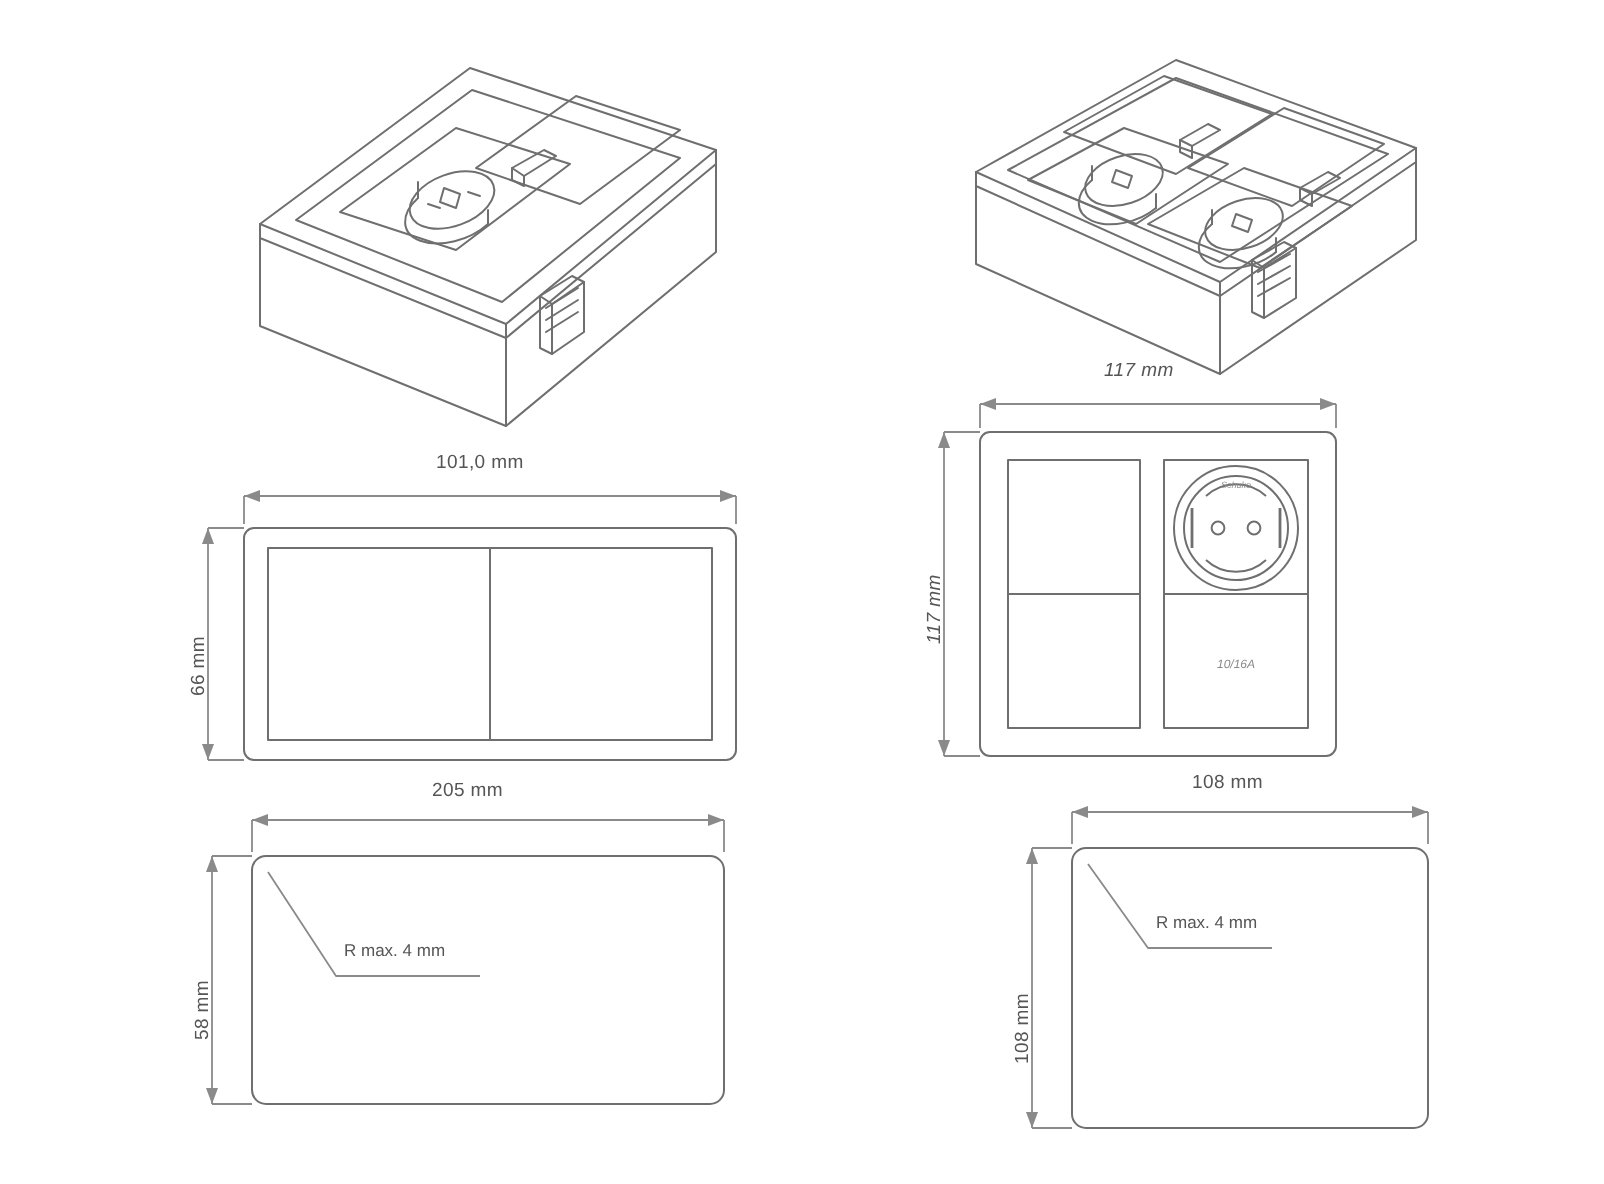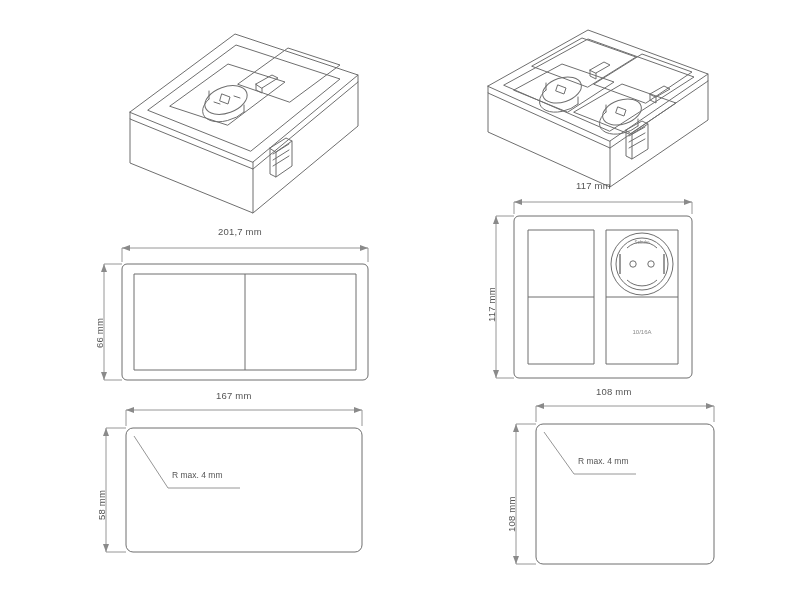--- a/index.html
+++ b/index.html
@@ -164,25 +164,25 @@
       </g>
       <g fill="none" stroke="#6f6f6f" stroke-width="1" stroke-linejoin="round">
 
         <rect x="32" y="36" width="246" height="116" rx="5" ry="5"></rect>
 
         <rect x="44" y="46" width="222" height="96"></rect>
 
         <line x1="155" y1="46" x2="155" y2="142"></line>
       </g>
     </svg>
-    <div class="dim-label" style="left:128px; top:-2px;">201,7 mm</div>
+    <div class="dim-label" style="left:128px; top:-2px;">101,0 mm</div>
     <div class="dim-label vert" style="left:4px; top:120px;">66 mm</div>
   </div>
 
-  <div class="panel" style="left:480px; top:182px; width:240px; height:215px;">
+  <div class="panel" style="left:456px; top:182px; width:240px; height:215px;font-style:italic;">
     <svg width="240" height="215" viewBox="0 0 240 215">
       <g fill="none" stroke="#8a8a8a" stroke-width="0.9">
 
         <line x1="34" y1="20" x2="212" y2="20"></line>
         <path d="M34,20 L42,17 L42,23 Z" fill="#8a8a8a" stroke="none"></path>
         <path d="M212,20 L204,17 L204,23 Z" fill="#8a8a8a" stroke="none"></path>
         <line x1="34" y1="20" x2="34" y2="32"></line>
         <line x1="212" y1="20" x2="212" y2="32"></line>
 
         <line x1="16" y1="34" x2="16" y2="196"></line>
@@ -232,21 +232,21 @@
         <path d="M16,156 L13,148 L19,148 Z" fill="#8a8a8a" stroke="none"></path>
         <line x1="16" y1="32" x2="36" y2="32"></line>
         <line x1="16" y1="156" x2="36" y2="156"></line>
       </g>
       <g fill="none" stroke="#6f6f6f" stroke-width="1" stroke-linejoin="round">
         <rect x="36" y="32" width="236" height="124" rx="7" ry="7"></rect>
 
         <polyline points="44,40 78,92 150,92" stroke="#8a8a8a" stroke-width="0.9"></polyline>
       </g>
     </svg>
-    <div class="dim-label" style="left:126px; top:-6px;">167 mm</div>
+    <div class="dim-label" style="left:126px; top:-6px;">205 mm</div>
     <div class="dim-label vert" style="left:6px; top:124px;">58 mm</div>
     <div class="note-label" style="left:82px; top:74px;">R max. 4 mm</div>
   </div>
 
   <div class="panel" style="left:500px; top:392px; width:240px; height:190px;">
     <svg width="240" height="190" viewBox="0 0 240 190">
       <g fill="none" stroke="#8a8a8a" stroke-width="0.9">
         <line x1="36" y1="14" x2="214" y2="14"></line>
         <path d="M36,14 L44,11 L44,17 Z" fill="#8a8a8a" stroke="none"></path>
         <path d="M214,14 L206,11 L206,17 Z" fill="#8a8a8a" stroke="none"></path>

